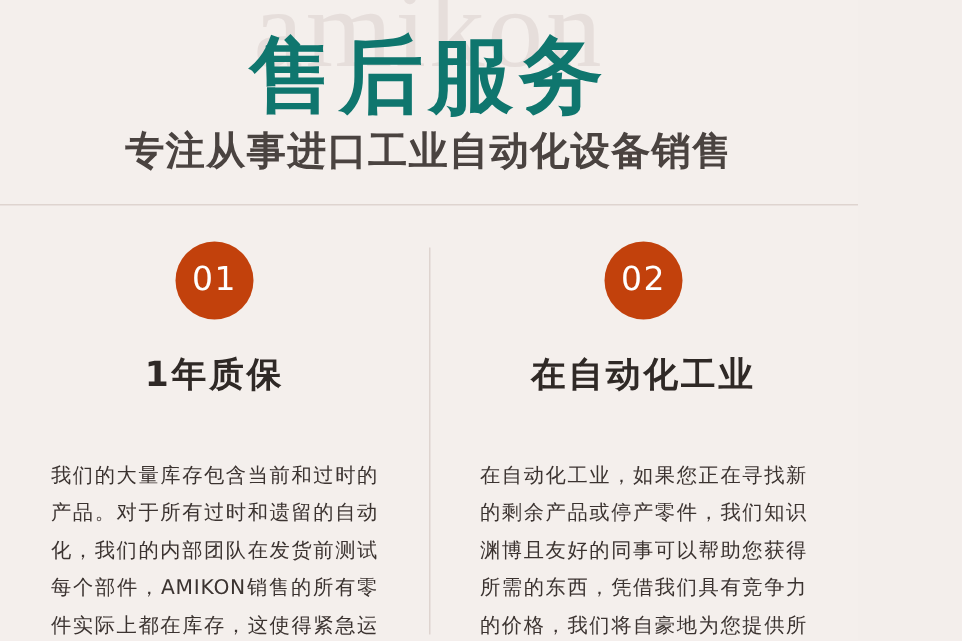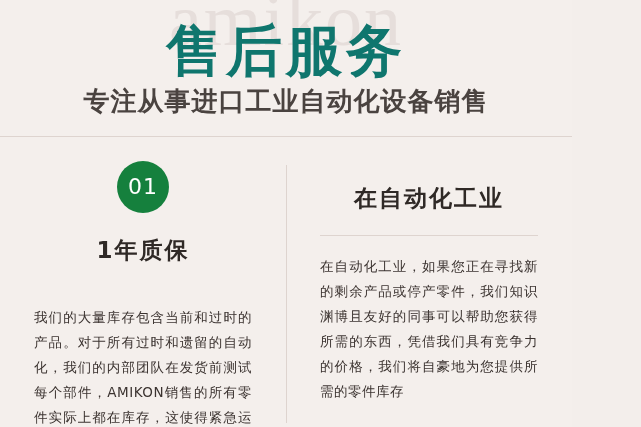--- a/index.html
+++ b/index.html
@@ -91,21 +91,21 @@
     left: 50%;
     top: 28px;
     bottom: 18px;
     width: 1px;
     background: #ded4cf;
   }
   .badge {
     width: 52px;
     height: 52px;
     border-radius: 50%;
-    background: #15803d;
+    background: #c2410c;
     color: #ffffff;
     font-size: 22px;
     line-height: 52px;
     text-align: center;
     font-family: "DejaVu Sans", sans-serif;
     letter-spacing: 1px;
   }
   .col-title {
     margin: 22px 0 0 0;
     font-size: 23px;
@@ -150,19 +150,20 @@
     <div class="vrule"></div>
 
     <div class="col col-left">
       <div class="badge">01</div>
       <div class="col-title">1年质保</div>
       <div class="col-sep"></div>
       <div class="col-body">我们的大量库存包含当前和过时的产品。对于所有过时和遗留的自动化，我们的内部团队在发货前测试每个部件，AMIKON销售的所有零件实际上都在库存，这使得紧急运输成为解决紧急停机情况的简单解决方案。</div>
     </div>
 
     <div class="col col-right">
+      <div class="badge">02</div>
       <div class="col-title">在自动化工业</div>
       <div class="col-sep"></div>
       <div class="col-body">在自动化工业，如果您正在寻找新的剩余产品或停产零件，我们知识渊博且友好的同事可以帮助您获得所需的东西，凭借我们具有竞争力的价格，我们将自豪地为您提供所需的零件库存</div>
     </div>
   </div>
 
 </div>
 
 </body></html>

